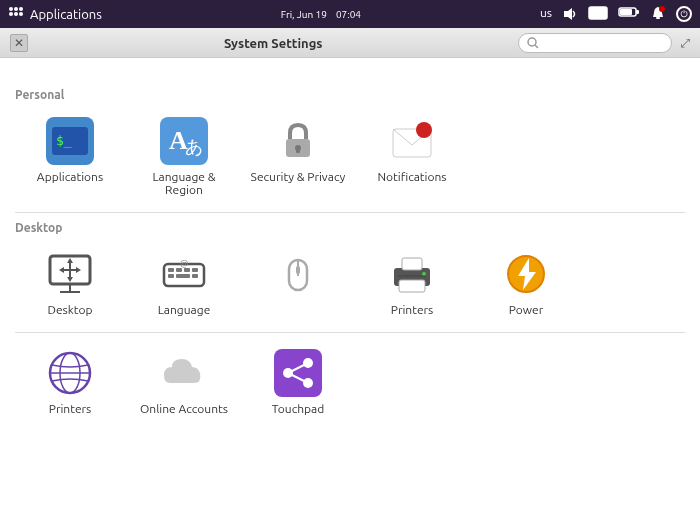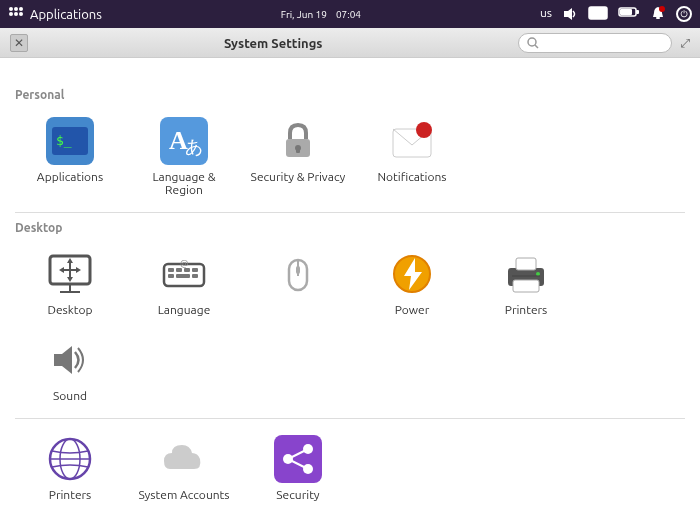--- a/index.html
+++ b/index.html
@@ -340,59 +340,47 @@
             <line x1="24" y1="10" x2="24" y2="26" stroke="#aaa" stroke-width="2"></line>
 
             <rect x="22" y="16" width="4" height="8" rx="2" fill="#aaa"></rect>
           </svg>
         </div>
       </div>
 
       <div class="icon-item">
         <div class="icon-box">
           <svg width="48" height="48" viewBox="0 0 48 48">
+
+            <rect x="6" y="18" width="36" height="18" rx="3" fill="#555"></rect>
+
+            <rect x="11" y="30" width="26" height="12" rx="2" fill="white" stroke="#aaa" stroke-width="1"></rect>
+
+            <rect x="14" y="8" width="20" height="12" rx="2" fill="white" stroke="#aaa" stroke-width="1"></rect>
+
+            <circle cx="36" cy="24" r="2" fill="#44cc44"></circle>
+
+            <line x1="10" y1="26" x2="38" y2="26" stroke="#444" stroke-width="1"></line>
+          </svg>
+        </div>
+        <span class="label">Printers</span>
+      </div>
+
+      <div class="icon-item">
+        <div class="icon-box">
+          <svg width="48" height="48" viewBox="0 0 48 48">
             <circle cx="24" cy="24" r="18" fill="#f0a000"></circle>
             <circle cx="24" cy="24" r="18" fill="none" stroke="#e08000" stroke-width="2"></circle>
 
             <polygon points="27,8 16,26 23,26 21,40 34,22 27,22" fill="white"></polygon>
           </svg>
         </div>
         <span class="label">Power</span>
       </div>
 
-      <div class="icon-item">
-        <div class="icon-box">
-          <svg width="48" height="48" viewBox="0 0 48 48">
-
-            <rect x="6" y="18" width="36" height="18" rx="3" fill="#555"></rect>
-
-            <rect x="11" y="30" width="26" height="12" rx="2" fill="white" stroke="#aaa" stroke-width="1"></rect>
-
-            <rect x="14" y="8" width="20" height="12" rx="2" fill="white" stroke="#aaa" stroke-width="1"></rect>
-
-            <circle cx="36" cy="24" r="2" fill="#44cc44"></circle>
-
-            <line x1="10" y1="26" x2="38" y2="26" stroke="#444" stroke-width="1"></line>
-          </svg>
-        </div>
-        <span class="label">Printers</span>
-      </div>
-
-      <div class="icon-item">
-        <div class="icon-box">
-          <svg width="48" height="48" viewBox="0 0 48 48">
-
-            <polygon points="8,18 16,18 26,10 26,38 16,30 8,30" fill="#777"></polygon>
-
-            <path d="M29,16 Q36,24 29,32" fill="none" stroke="#777" stroke-width="2.5"></path>
-            <path d="M32,12 Q42,24 32,36" fill="none" stroke="#777" stroke-width="2"></path>
-          </svg>
-        </div>
-        <span class="label">Sound</span>
-      </div>
 
     </div>
   </div>
 
   <hr class="section-divider">
 
   <div class="section-row">
     <div class="icon-grid">
 
       <div class="icon-item">
@@ -411,34 +399,34 @@
         <span class="label">Printers</span>
       </div>
 
       <div class="icon-item">
         <div class="icon-box">
           <svg width="48" height="48" viewBox="0 0 48 48">
 
             <path d="M10,34 Q4,34 4,26 Q4,18 12,18 Q12,10 22,10 Q30,10 32,18 Q38,18 40,24 Q42,34 34,34 Z" fill="#cccccc"></path>
           </svg>
         </div>
-        <span class="label">System Accounts</span>
+        <span class="label">Online Accounts</span>
       </div>
 
       <div class="icon-item">
         <div class="icon-box">
           <svg width="48" height="48" viewBox="0 0 48 48">
             <rect width="48" height="48" rx="8" fill="#8844cc"></rect>
 
             <circle cx="34" cy="14" r="5" fill="white"></circle>
             <circle cx="14" cy="24" r="5" fill="white"></circle>
             <circle cx="34" cy="34" r="5" fill="white"></circle>
             <line x1="14" y1="24" x2="34" y2="14" stroke="white" stroke-width="2"></line>
             <line x1="14" y1="24" x2="34" y2="34" stroke="white" stroke-width="2"></line>
           </svg>
         </div>
-        <span class="label">Security</span>
+        <span class="label">Touchpad</span>
       </div>
 
     </div>
   </div>
 
 </div>
 
 </body></html>

